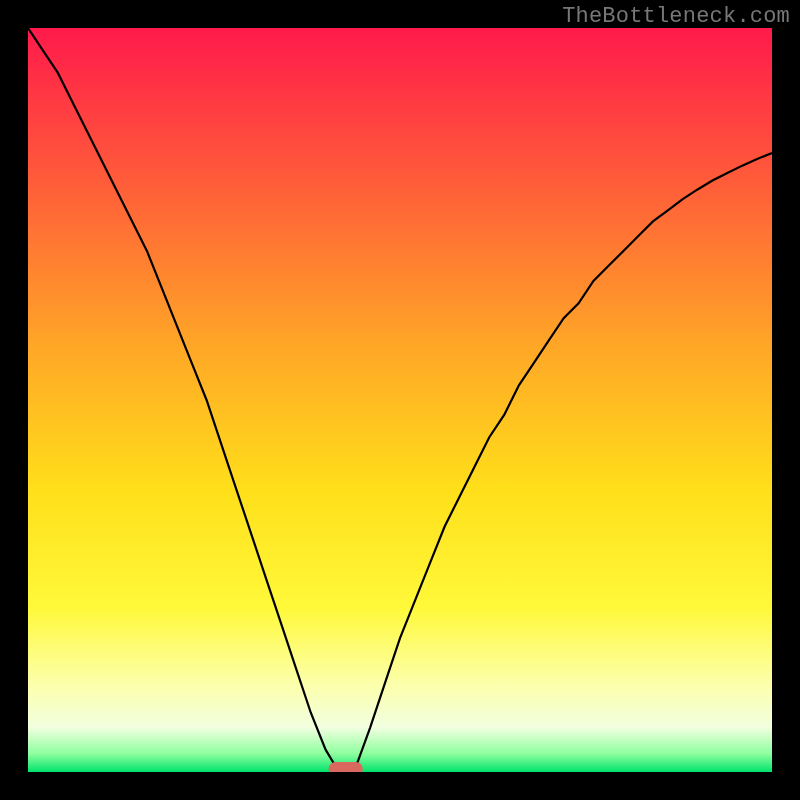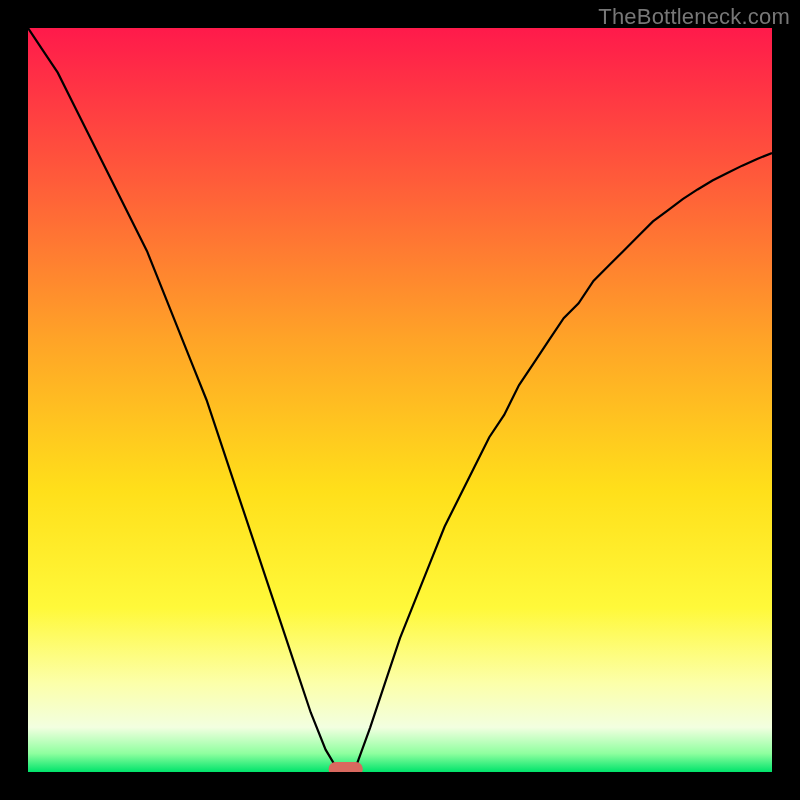--- a/index.html
+++ b/index.html
@@ -9,20 +9,21 @@
     height: 800px;
     overflow: hidden;
     background: #000;
     font-family: Arial, Helvetica, sans-serif;
   }
   .frame {
     position: relative;
     width: 800px;
     height: 752px;
     background: #000;
+    font-family: Liberation Mono, monospace;
   }
   .plot {
     position: absolute;
     left: 28px;
     top: 28px;
     width: 744px;
     height: 744px;
     overflow: hidden;
   }
   .plot svg {

